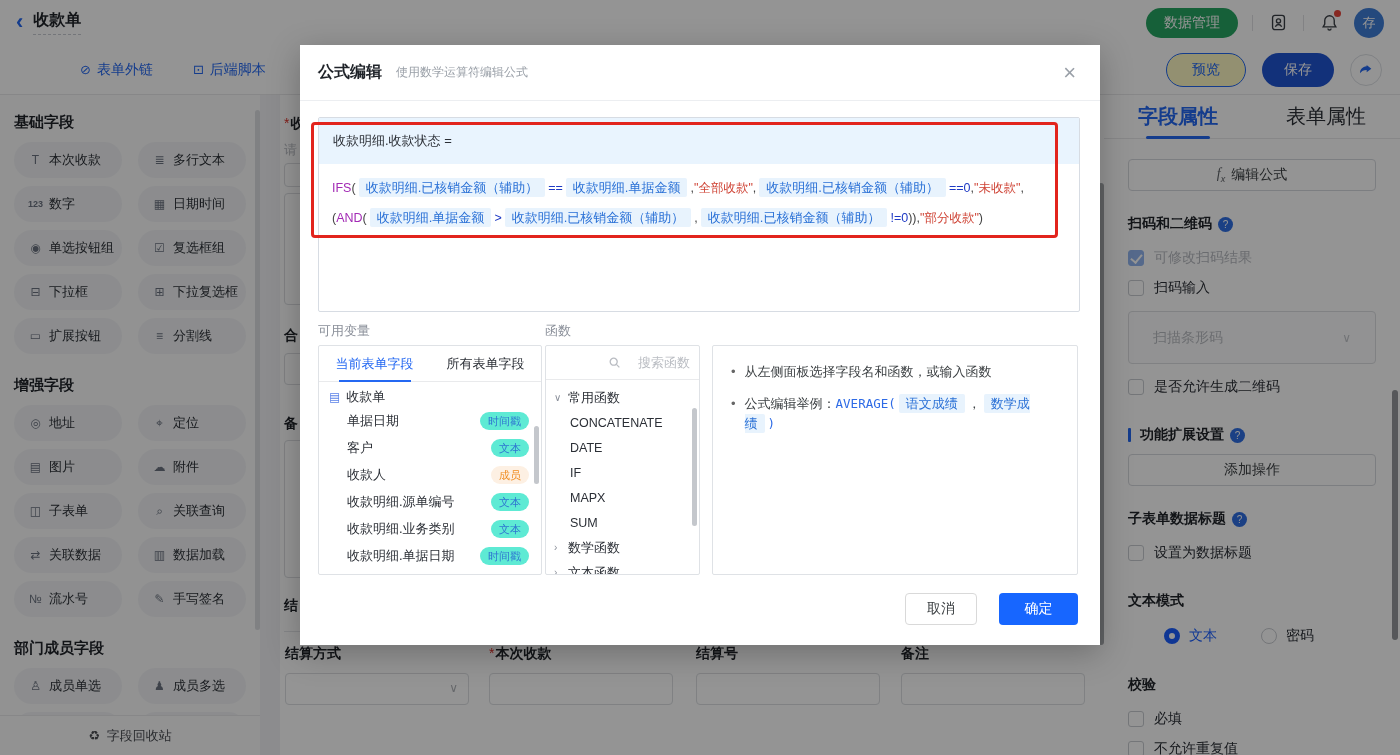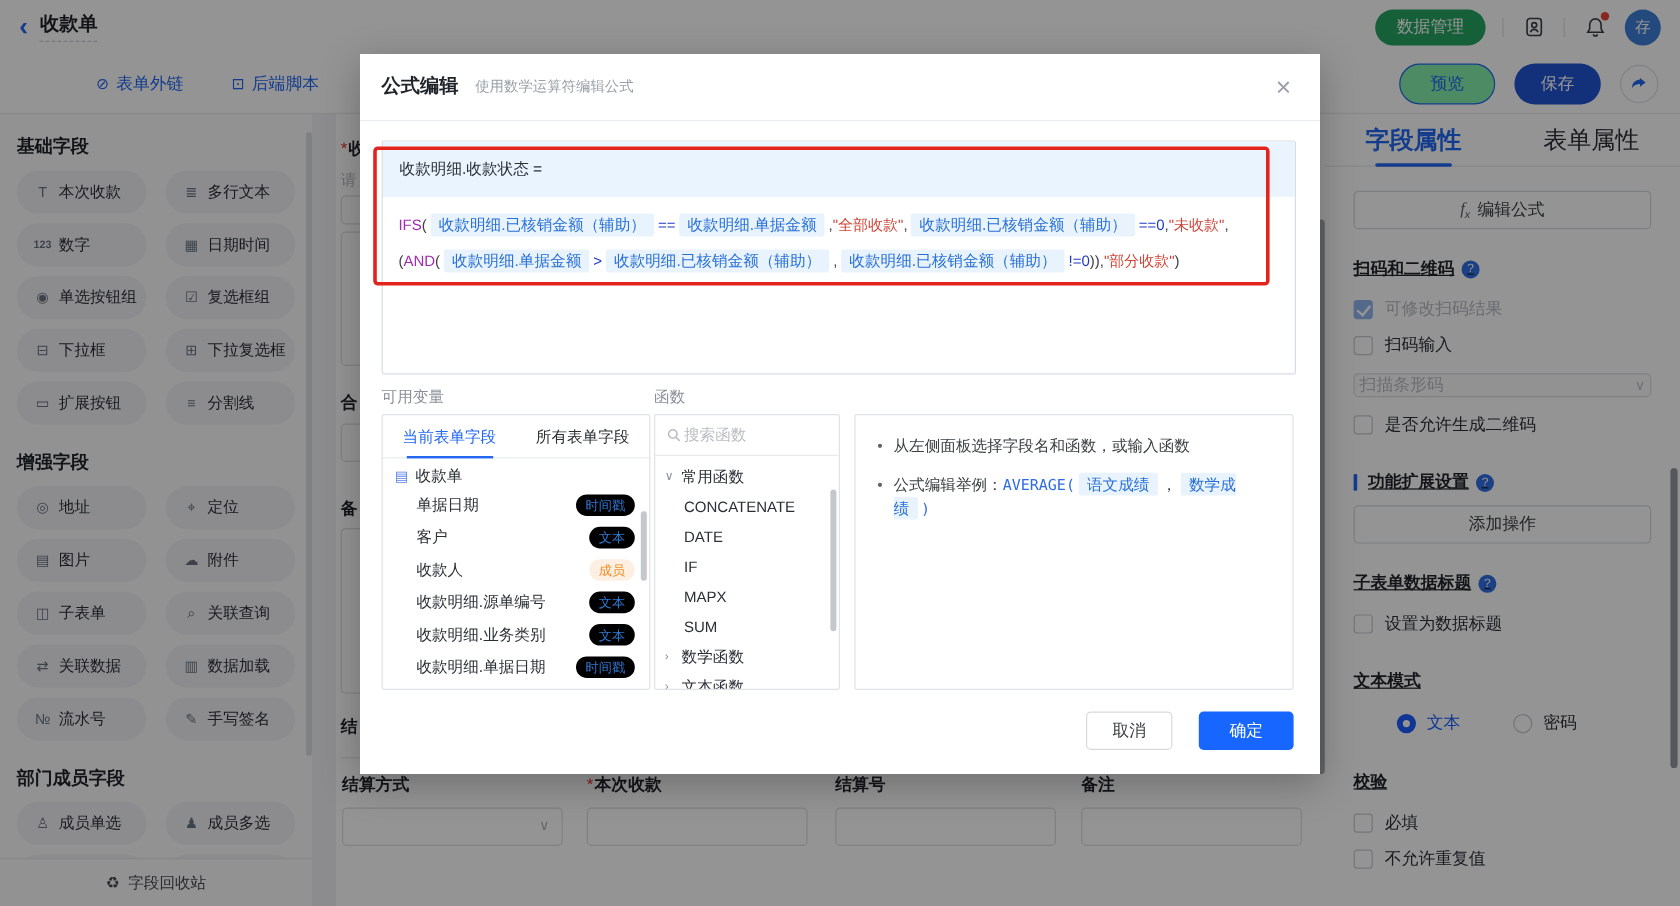--- a/index.html
+++ b/index.html
@@ -18,21 +18,21 @@
   .v-div{width:1px;height:16px;background:#e0e1e4;}
   .icon-btn{width:22px;height:22px;display:flex;align-items:center;justify-content:center;position:relative;}
   .bell-dot{position:absolute;right:-1px;top:-2px;width:7px;height:7px;border-radius:50%;background:#e8453c;}
   .avatar{width:30px;height:30px;border-radius:50%;background:#3f7ed8;color:#fff;font-size:13px;display:flex;align-items:center;justify-content:center;}
 
   .subbar{position:absolute;left:0;top:45px;width:1400px;height:50px;background:#fff;border-bottom:1px solid #e8e9eb;display:flex;align-items:center;}
   .sub-links{display:flex;align-items:center;gap:40px;margin-left:80px;}
   .sub-link{color:#2468f2;font-size:14px;display:flex;align-items:center;gap:6px;}
   .sub-link .g{font-size:13px;}
   .sub-right{position:absolute;right:18px;top:8px;display:flex;align-items:center;gap:16px;}
-  .preview-btn{height:34px;width:80px;border-radius:17px;border:1px solid #2468f2;color:#2468f2;background:#86efac;font-size:14px;}
+  .preview-btn{height:34px;width:80px;border-radius:17px;border:1px solid #2468f2;color:#2468f2;background:#fef9c3;font-size:14px;}
   .save-btn{height:34px;width:72px;border-radius:17px;border:none;color:#fff;background:#2055d2;font-size:14px;}
   .share-btn{width:32px;height:32px;border-radius:50%;border:1px solid #dcdfe4;background:#fff;display:flex;align-items:center;justify-content:center;}
 
   
   .sidebar{position:absolute;left:0;top:95px;width:260px;height:660px;background:#fbfbfc;overflow:hidden;}
   .sb-inner{padding:18px 14px 0 14px;height:620px;overflow:hidden;}
   .sb-title{font-size:15px;font-weight:bold;color:#1f2329;margin:0 0 10px 0;}
   .sb-grid{display:grid;grid-template-columns:1fr 1fr;gap:8px 16px;margin-bottom:22px;}
   .sb-pill{height:36px;background:#f1f2f4;border-radius:18px;display:flex;align-items:center;padding-left:13px;font-size:13px;color:#2b2f36;cursor:grab;}
   .sb-pill .ic{color:#6b7280;font-size:12px;width:17px;margin-right:5px;text-align:center;flex:none;}
@@ -58,29 +58,29 @@
   .rpanel{position:absolute;left:1104px;top:95px;width:296px;height:660px;background:#fff;overflow:hidden;}
   .rp-tabs{height:44px;border-bottom:1px solid #e8e9eb;display:flex;}
   .rp-tab{flex:1;display:flex;align-items:center;justify-content:center;font-size:20px;color:#2b2f36;position:relative;}
   .rp-tab.active{color:#2468f2;font-weight:bold;}
   .rp-tab.active::after{content:"";position:absolute;left:50%;bottom:-1px;transform:translateX(-50%);width:64px;height:3px;background:#2468f2;border-radius:2px;}
   .rp-body{padding:8px 24px 0 24px;}
   .rp-btn{width:100%;height:32px;border:1px solid #d6d9de;background:#fff;border-radius:4px;font-size:14px;color:#3c4043;display:flex;align-items:center;justify-content:center;gap:6px;}
   .fx{font-family:"Liberation Serif","DejaVu Serif",serif;font-style:italic;color:#5f6368;}
   .fx sub{font-size:9px;}
   .rp-sec{margin-top:24px;}
-  .rp-sec-title{font-size:14px;font-weight:bold;color:#1f2329;display:flex;align-items:center;gap:6px;margin-bottom:10px;text-decoration:underline;}
+  .rp-sec-title{font-size:14px;font-weight:bold;color:#1f2329;display:flex;align-items:center;gap:6px;margin-bottom:10px;}
   .rp-bar{width:3px;height:14px;background:#2468f2;border-radius:1px;margin-right:3px;}
   .help-q{width:15px;height:15px;border-radius:50%;background:#2f6fe4;color:#fff;font-size:10px;display:inline-flex;align-items:center;justify-content:center;font-weight:normal;}
   .cb-row{display:flex;align-items:center;gap:10px;height:30px;font-size:14px;color:#2b2f36;}
   .cb{width:16px;height:16px;border:1px solid #c8cbd0;border-radius:3px;background:#fff;flex:none;position:relative;}
   .cb.checked{background:#93b6ef;border-color:#93b6ef;}
   .cb.checked::after{content:"";position:absolute;left:4px;top:1px;width:5px;height:9px;border:solid #fff;border-width:0 2px 2px 0;transform:rotate(40deg);}
   .cb-row.disabled{color:#b7bac0;}
-  .rp-select{height:20px;border:1px solid #dcdee2;border-radius:4px;background:#fcfcfd;color:#b9bcc2;font-size:14px;display:flex;align-items:center;padding:0 4px;justify-content:space-between;margin:8px 0;}
+  .rp-select{height:53px;border:1px solid #dcdee2;border-radius:4px;background:#fcfcfd;color:#b9bcc2;font-size:14px;display:flex;align-items:center;padding:0 24px;justify-content:space-between;margin:8px 0;}
   .rp-select .chev{color:#c3c6cb;font-size:12px;}
   .radio-row{display:flex;align-items:center;gap:44px;margin-left:36px;height:32px;}
   .radio{display:flex;align-items:center;gap:9px;font-size:14px;color:#2b2f36;}
   .rdot{width:16px;height:16px;border-radius:50%;border:5px solid #1a5eff;background:#fff;flex:none;}
   .rdot.off{border:1px solid #c8cbd0;}
   .radio.sel span.rlbl{color:#1a5eff;}
   .rp-scroll{position:absolute;left:1392px;top:390px;width:6px;height:250px;border-radius:3px;background:#94979c;}
   .cv-scroll{position:absolute;left:1098px;top:183px;width:6px;height:462px;border-radius:3px;background:#a8abaf;}
 
   
@@ -104,25 +104,25 @@
   .panel{position:absolute;top:300px;height:230px;border:1px solid #dfe2e6;border-radius:2px;background:#fff;overflow:hidden;}
   .var-panel{left:18px;width:224px;}
   .var-tabs{height:36px;border-bottom:1px solid #e9eaec;display:flex;}
   .var-tab{flex:1;display:flex;align-items:center;justify-content:center;font-size:13px;color:#2b2f36;cursor:pointer;position:relative;}
   .var-tab.active{color:#2468f2;}
   .var-tab.active::after{content:"";position:absolute;bottom:-1px;left:50%;transform:translateX(-50%);width:72px;height:2px;background:#2468f2;}
   .tree-root{height:30px;display:flex;align-items:center;padding-left:10px;font-size:13px;color:#2b2f36;gap:6px;}
   .file-ic{color:#5b82e8;font-size:12px;}
   .tree-row{height:27px;display:flex;padding:0 12px 0 28px;font-size:13px;color:#2b2f36;cursor:pointer;}
   .tree-row .badge{margin-left:auto;height:18px;border-radius:9px;font-size:11px;padding:0 8px;display:flex;align-items:center;}
-  .badge.blue{background:#000000;color:#2f77d1;}
+  .badge.blue{background:#5eead4;color:#2f77d1;}
   .badge.orange{background:#fdf0e3;color:#f08c1f;}
   .vthumb{position:absolute;right:2px;width:5px;border-radius:3px;background:#c4c7cc;}
   .fn-panel{left:245px;width:155px;}
-  .fn-search{height:34px;border-bottom:1px solid #e9eaec;display:flex;align-items:center;padding:0 9px;gap:2px;color:#b9bcc2;font-size:13px;}
+  .fn-search{height:34px;border-bottom:1px solid #e9eaec;display:flex;align-items:center;padding:0 9px;gap:17px;color:#b9bcc2;font-size:13px;justify-content:flex-end;}
   .fn-group{height:25px;display:flex;align-items:center;padding-left:8px;font-size:13px;color:#2b2f36;gap:5px;cursor:pointer;}
   .fn-caret{color:#8a8f99;font-size:10px;width:9px;}
   .fn-item{height:25px;display:flex;align-items:center;padding-left:24px;font-size:12.5px;color:#2b2f36;cursor:pointer;}
   .help-panel{left:412px;width:366px;padding:16px 18px;}
   .help-row{display:flex;font-size:13px;color:#3c4043;line-height:20px;margin-bottom:12px;}
   .help-row .dot{margin-right:9px;color:#666;}
   .help-fn{color:#2e6be6;font-family:"DejaVu Sans Mono","Liberation Mono",monospace;font-size:12.5px;}
   .m-cancel{position:absolute;left:605px;top:548px;width:72px;height:32px;border:1px solid #d9d9d9;border-radius:4px;background:#fff;font-size:14px;color:#3c4043;}
   .m-confirm{position:absolute;left:699px;top:548px;width:79px;height:32px;border:none;border-radius:4px;background:#1766ff;font-size:14px;color:#fff;}
 </style>

